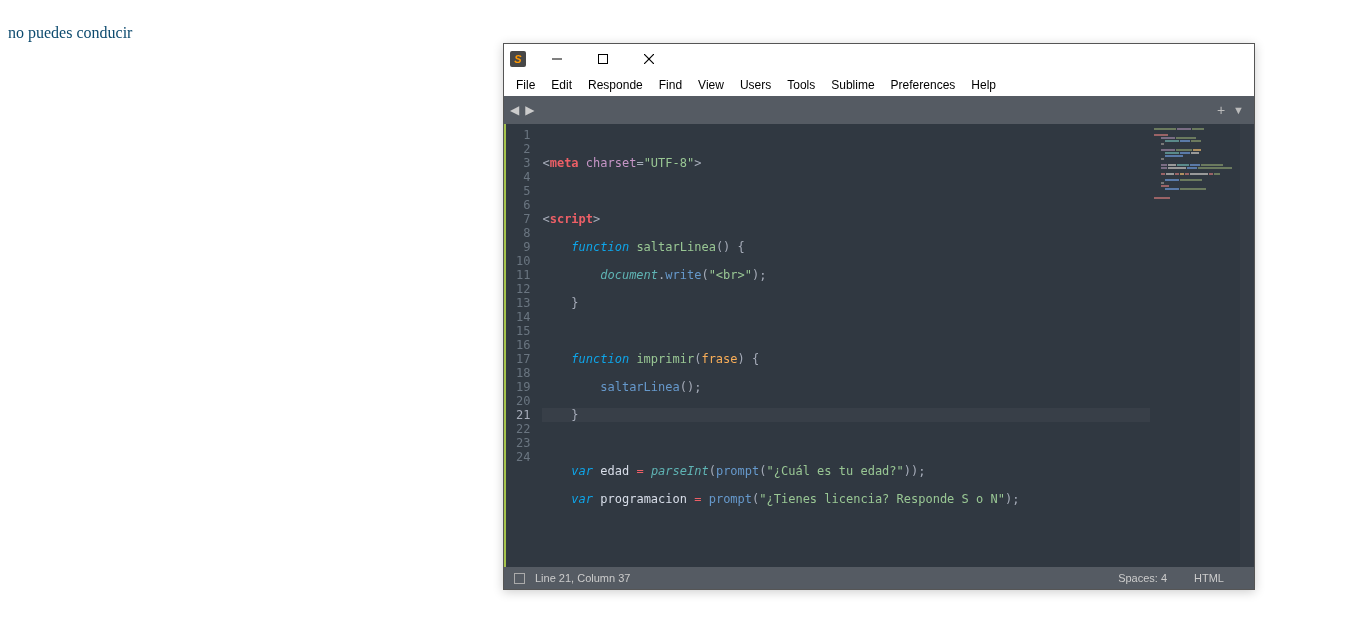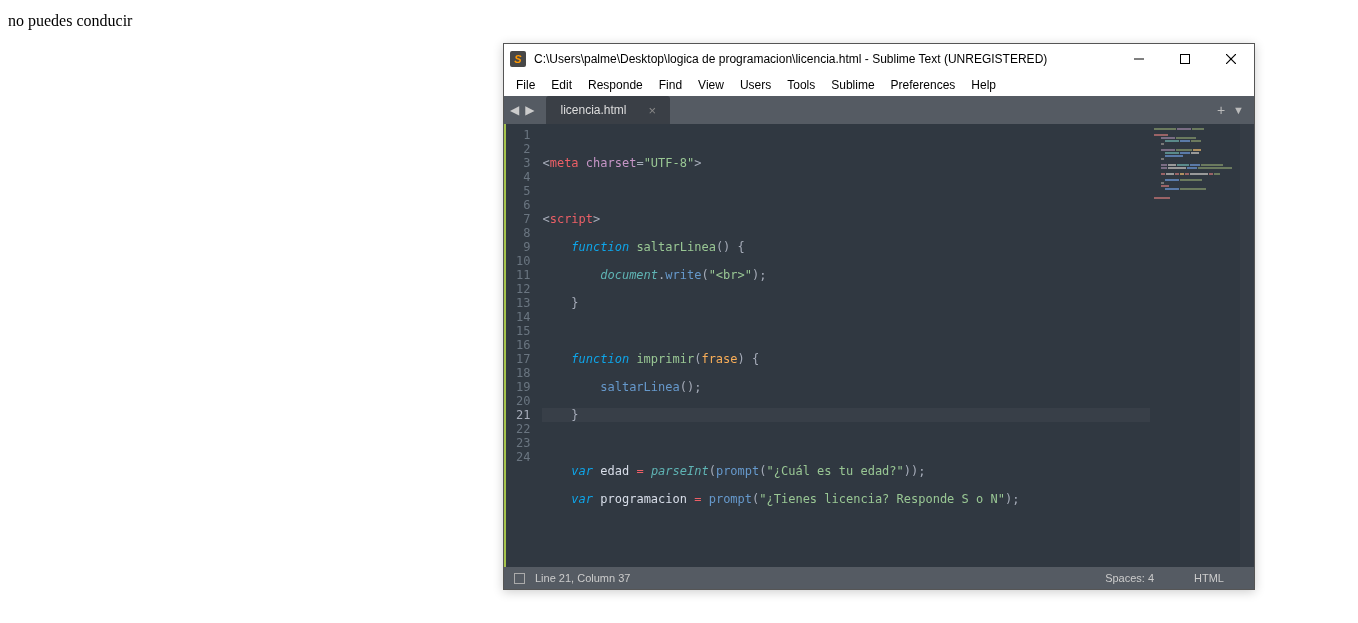--- a/index.html
+++ b/index.html
@@ -7,24 +7,24 @@
     font-family: "Segoe UI", Arial, sans-serif;
     background: #ffffff;
     width: 1358px;
     height: 623px;
     position: relative;
     overflow: hidden;
   }
   .browser-text {
     position: absolute;
     left: 8px;
-    top: 12px;
+    top: 24px;
     font-family: "Times New Roman", serif;
     font-size: 16px;
-    color: #000000;
+    color: #0c4a6e;
   }
   .editor-window {
     position: absolute;
     left: 503px;
     top: 43px;
     width: 752px;
     height: 547px;
     background: #ffffff;
     border: 1px solid #555;
     box-shadow: 0 2px 10px rgba(0,0,0,0.2);
@@ -146,21 +146,21 @@
   .code .line { height: 14px; line-height: 14px; position: relative; }
   .line-highlight {
     position: absolute;
     left: 0;
     right: 0;
     height: 14px;
     background: rgba(255,255,255,0.04);
     top: 284px;
   }
   
-  .c-tag { color: #ec5f66; }           
+  .c-tag { color: #ec5f66; font-weight: bold; }           
   .c-attr { color: #c695c6; }          
   .c-str { color: #99c794; }           
   .c-punc { color: #a6acb9; }          
   .c-kw { color: #0ea5e9; font-style: italic; }           
   .c-fn { color: #5fb4b4; }            
   .c-name { color: #99c794; }          
   .c-param { color: #f9ae58; }         
   .c-obj { color: #5fb4b4; font-style: italic; }           
   .c-op { color: #ec5f66; }            
   .c-call { color: #6699cc; }          
@@ -186,32 +186,31 @@
     display: flex;
     align-items: center;
     padding: 0 10px;
   }
   .status-icon {
     width: 11px;
     height: 11px;
     border: 1px solid #aaa;
     margin-right: 10px;
   }
-  .status-right { margin-left: auto; display: flex; gap: 40px; padding-right: 20px; }
+  .status-right { margin-left: auto; display: flex; gap: 27px; padding-right: 20px; }
 </style>
 </head>
 <body>
 
 <div class="browser-text">no puedes conducir</div>
 
 <div class="editor-window">
 
   <div class="titlebar">
     <div class="app-icon">S</div>
-    <div class="title-text">C:\Users\palme\Desktop\logica de programacion\licencia.html - Sublime Text (UNREGISTERED)</div>
     <div class="win-controls">
       <div class="win-btn">
         <svg viewBox="0 0 10 10">
             <line x1="0" y1="5" x2="10" y2="5" stroke="#000" stroke-width="1"></line>
           </svg>
       </div>
       <div class="win-btn">
         <svg viewBox="0 0 10 10">
             <rect x="0.5" y="0.5" width="9" height="9" fill="none" stroke="#000" stroke-width="1"></rect>
           </svg>
@@ -235,24 +234,20 @@
     <div class="menu-item">Tools</div>
     <div class="menu-item">Sublime</div>
     <div class="menu-item">Preferences</div>
     <div class="menu-item">Help</div>
   </div>
 
   <div class="tabbar">
     <div class="navarrows">
       <span>◀</span>
       <span>▶</span>
-    </div>
-    <div class="tab">
-      <span>licencia.html</span>
-      <span class="tab-close">×</span>
     </div>
     <div class="tabbar-right">
       <span>+</span>
       <span style="font-size:11px;">▼</span>
     </div>
   </div>
 
   <div class="editor-area">
     <div class="gutter">
       <div>1</div>

